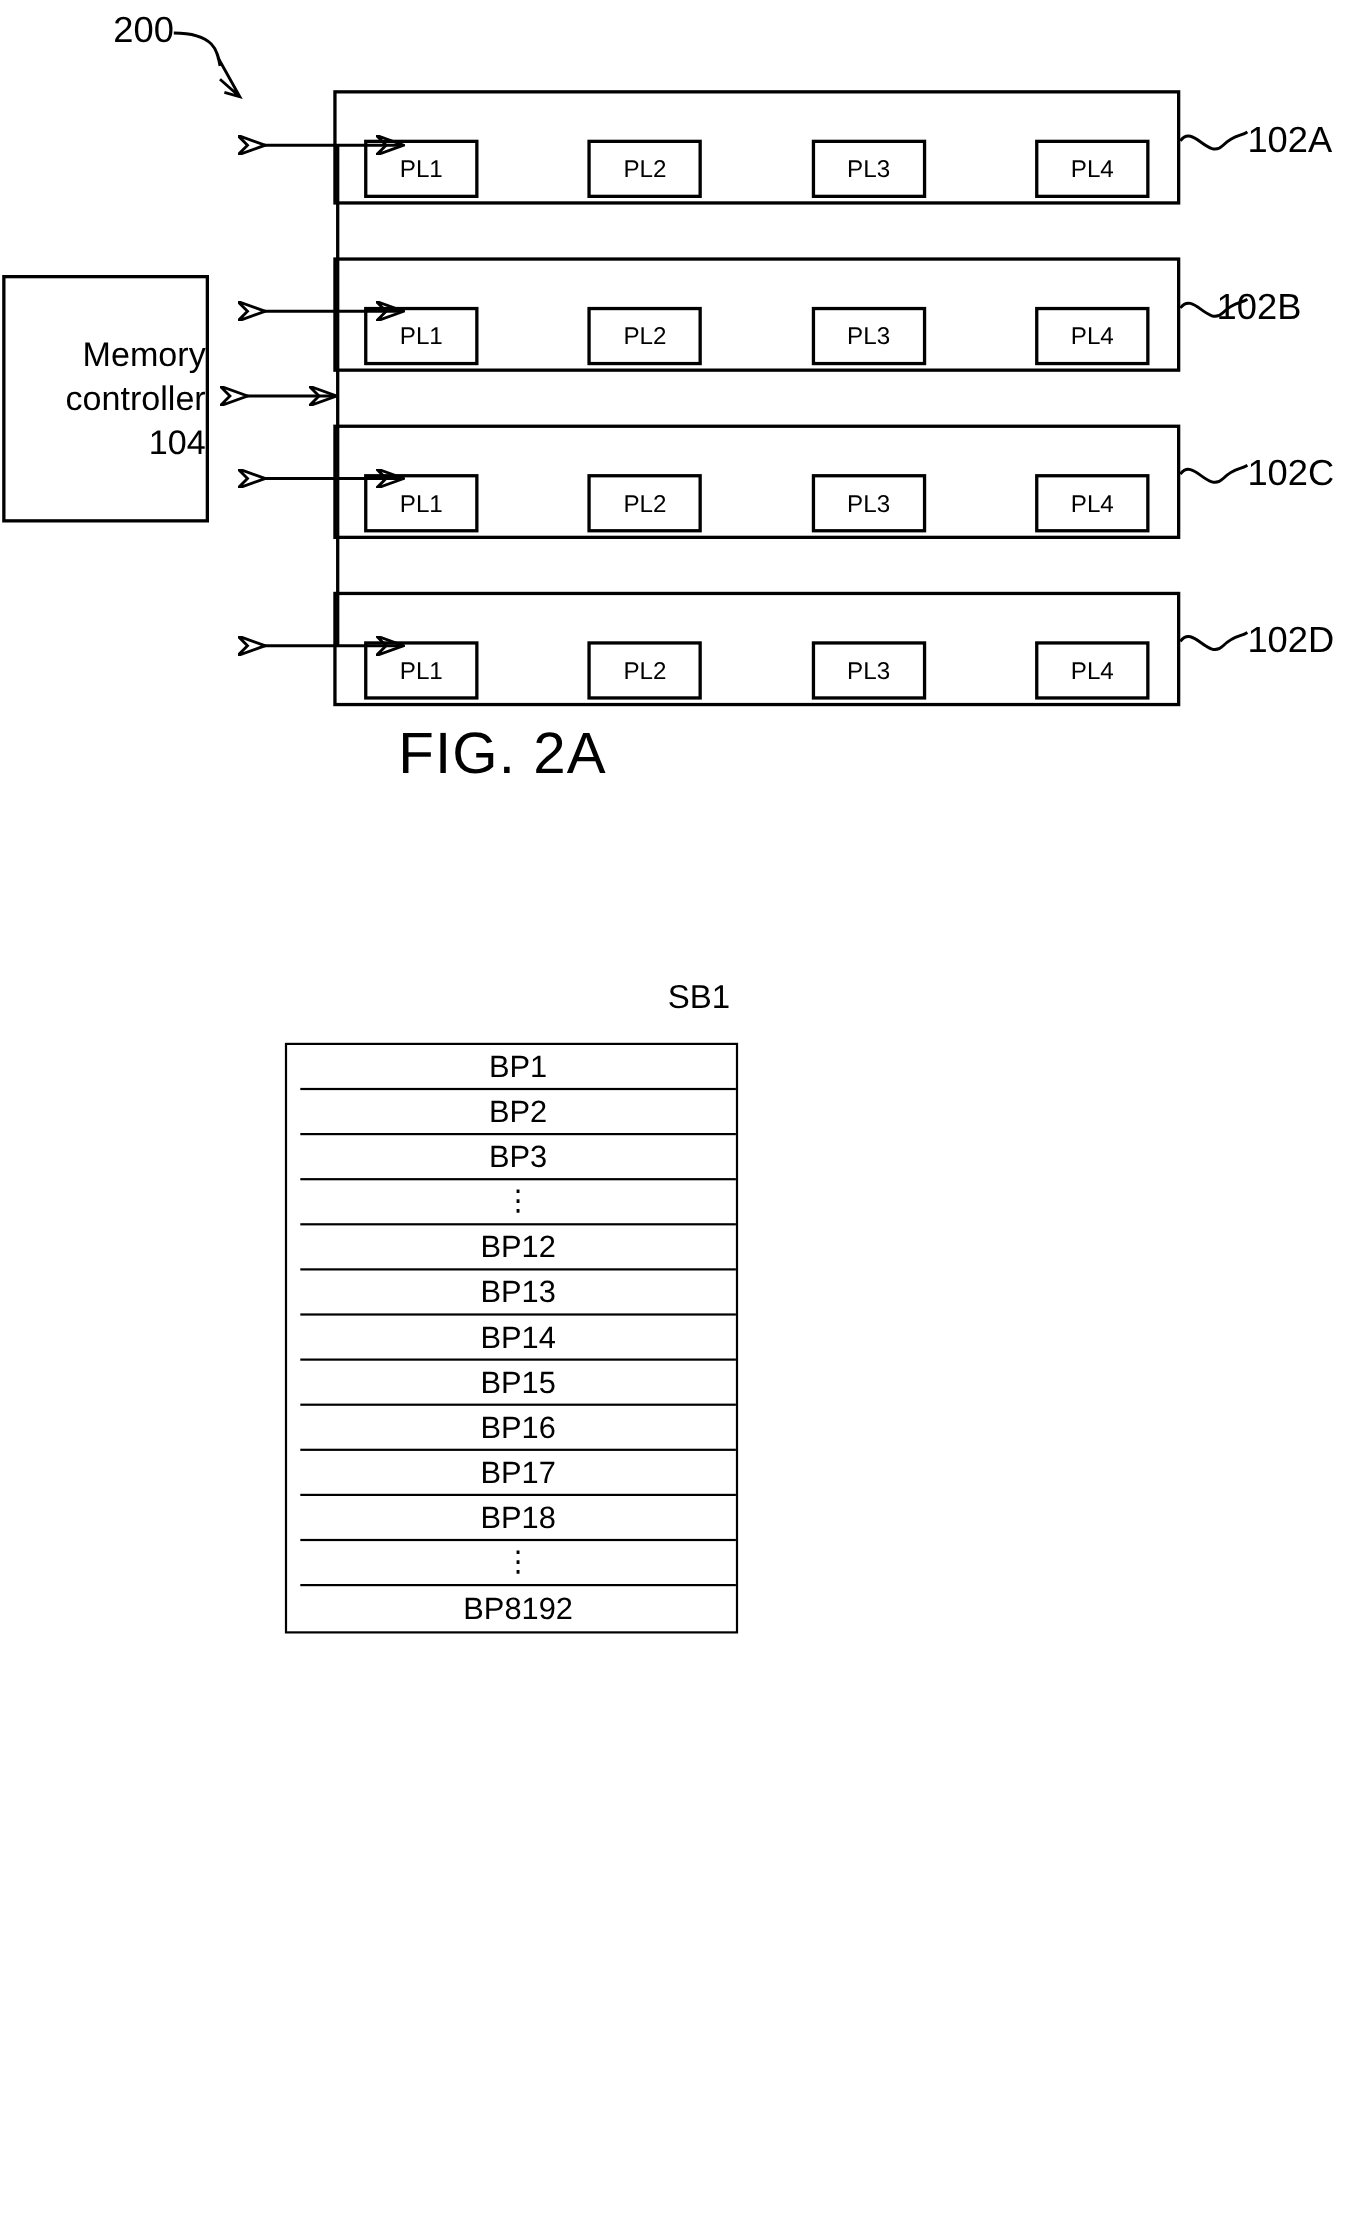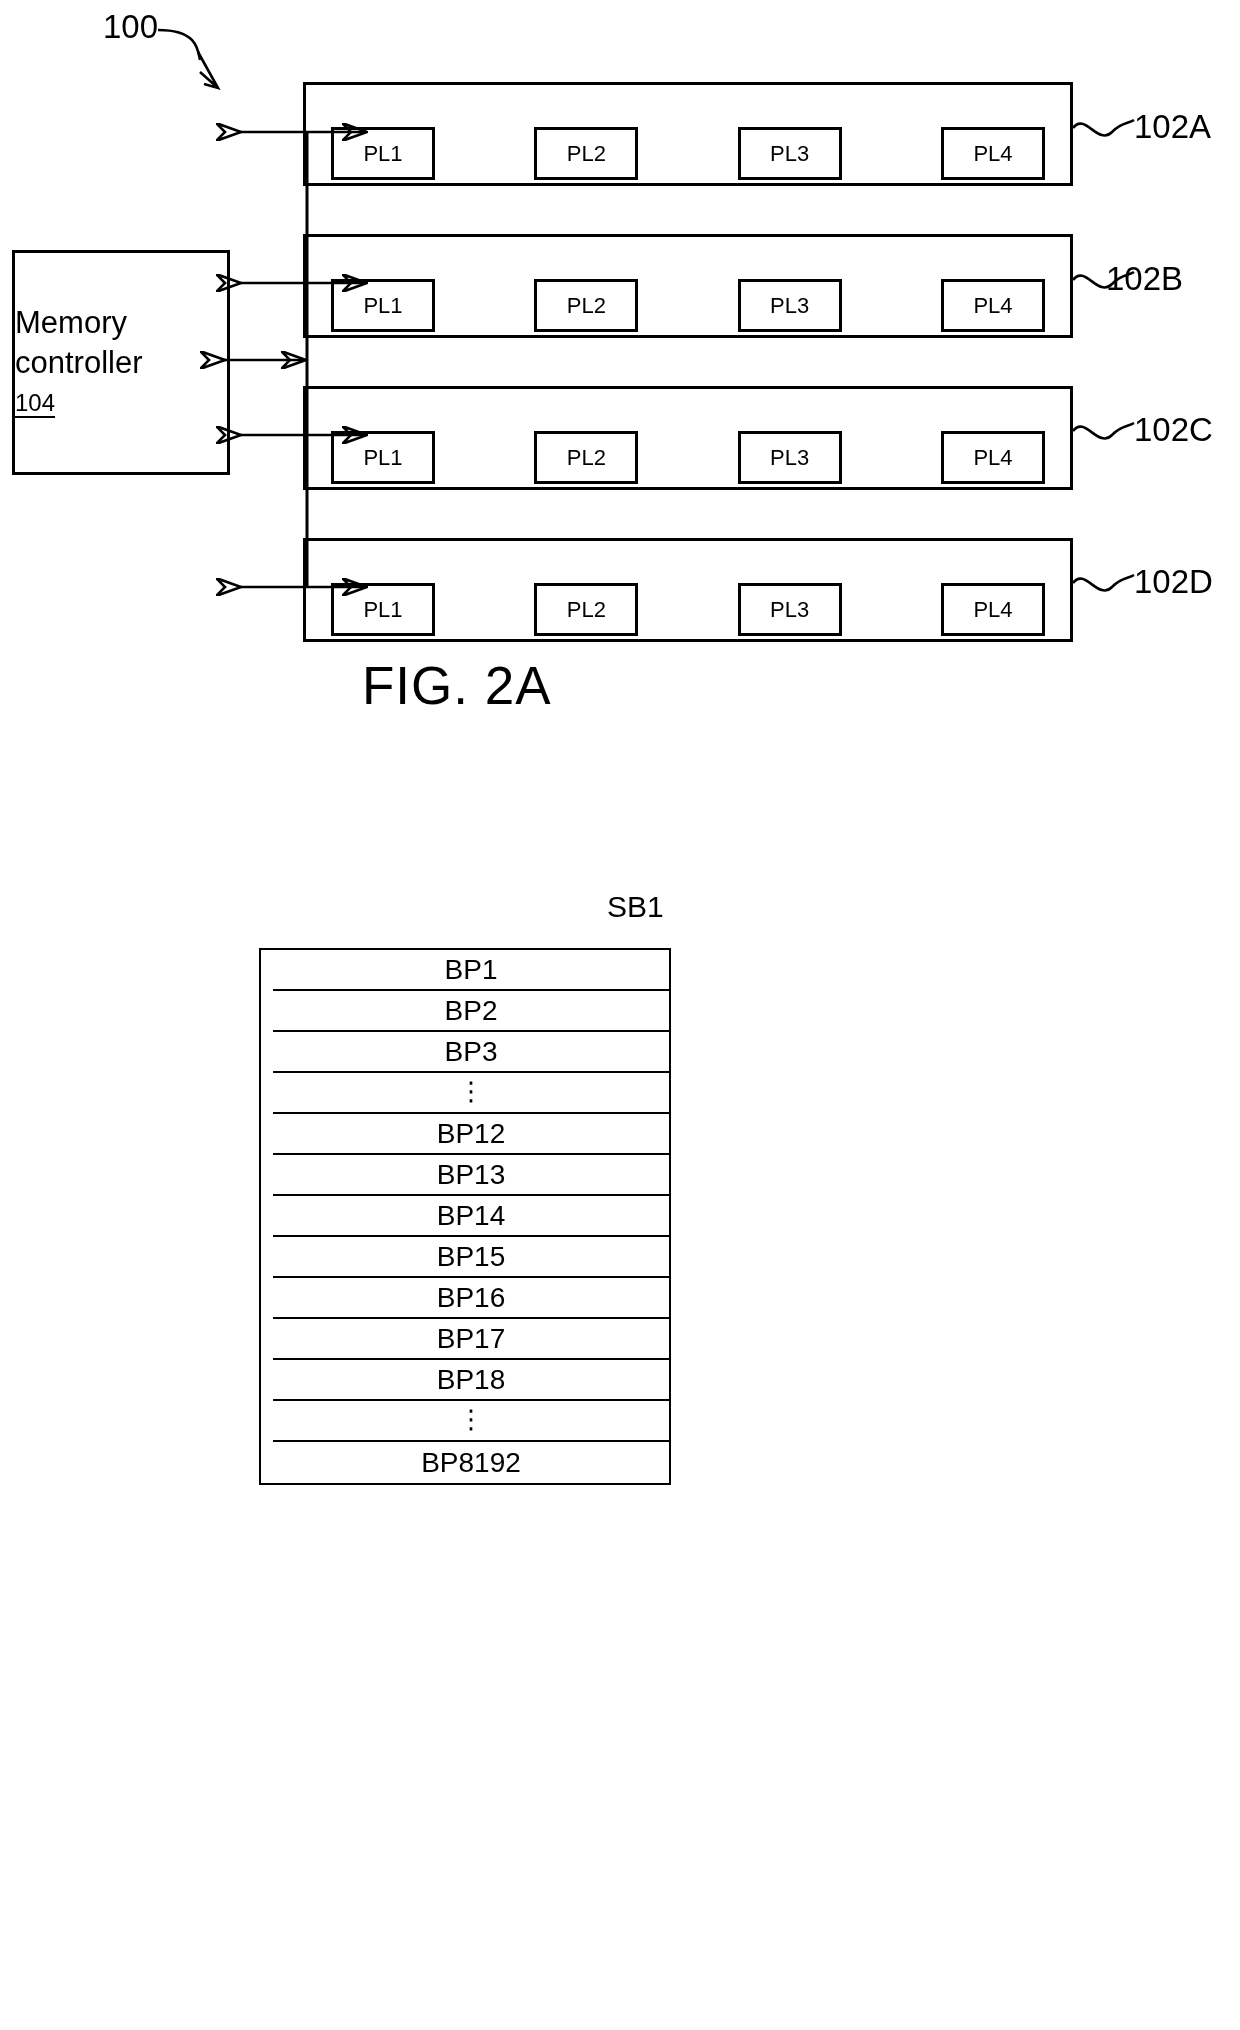--- a/index.html
+++ b/index.html
@@ -35,40 +35,39 @@
     position: absolute;
     font-size: 33px;
     letter-spacing: 0px;
     line-height: 1;
     white-space: nowrap;
   }
 
   
   .mc-box {
     position: absolute;
-    left: 12px;
+    left: 2px;
     top: 250px;
-    width: 218px;
+    width: 188px;
     height: 225px;
     border: 3px solid #000;
     box-sizing: border-box;
     display: flex;
     flex-direction: column;
-    align-items: flex-start;
+    align-items: flex-end;
     justify-content: center;
   }
   .mc-line {
     font-size: 31px;
     line-height: 40px;
     white-space: nowrap;
   }
   .mc-num {
-    font-size: 24px;
+    font-size: 31px;
     line-height: 40px;
-    text-decoration: underline;
     text-underline-offset: 5px;
   }
 
   
   .die-box {
     position: absolute;
     border: 3px solid #000;
     box-sizing: border-box;
     display: flex;
     align-items: center;
@@ -165,21 +164,21 @@
     <path d="M1073,431 C1085,415 1098,449 1112,435 C1122,425 1128,427 1134,423" fill="none" stroke="#000" stroke-width="2.6"></path>
     <path d="M1073,583 C1085,567 1098,601 1112,587 C1122,577 1128,579 1134,575" fill="none" stroke="#000" stroke-width="2.6"></path>
   </svg>
 
   <div class="mc-box">
     <span class="mc-line">Memory</span>
     <span class="mc-line">controller</span>
     <span class="mc-num">104</span>
   </div>
 
-  <span class="ref-num" style="left:103px; top:10px;">100</span>
+  <span class="ref-num" style="left:103px; top:10px;">200</span>
 
   <div class="die-box" style="left:303px; top:82px; width:770px; height:104px;">
     <div class="pl-box">PL1</div>
     <div class="pl-box">PL2</div>
     <div class="pl-box">PL3</div>
     <div class="pl-box">PL4</div>
   </div>
   <span class="ref-num" style="left:1134px; top:110px;">102A</span>
 
   <div class="die-box" style="left:303px; top:234px; width:770px; height:104px;">

